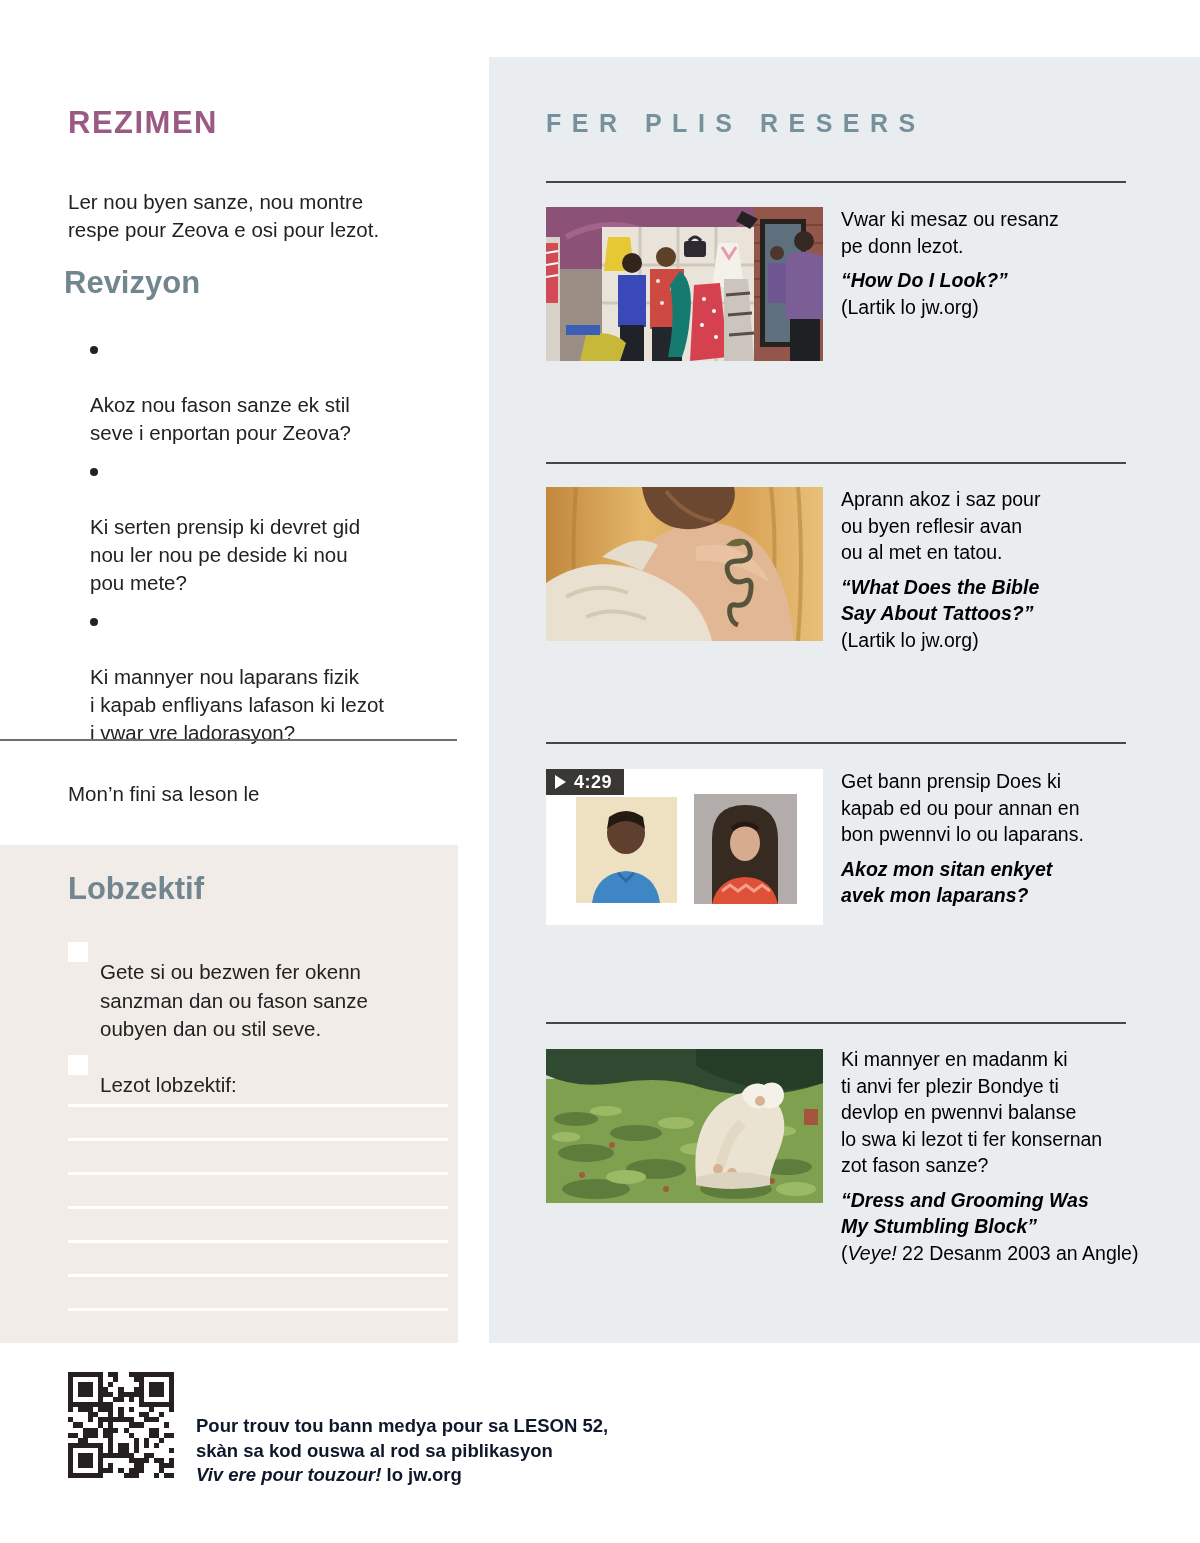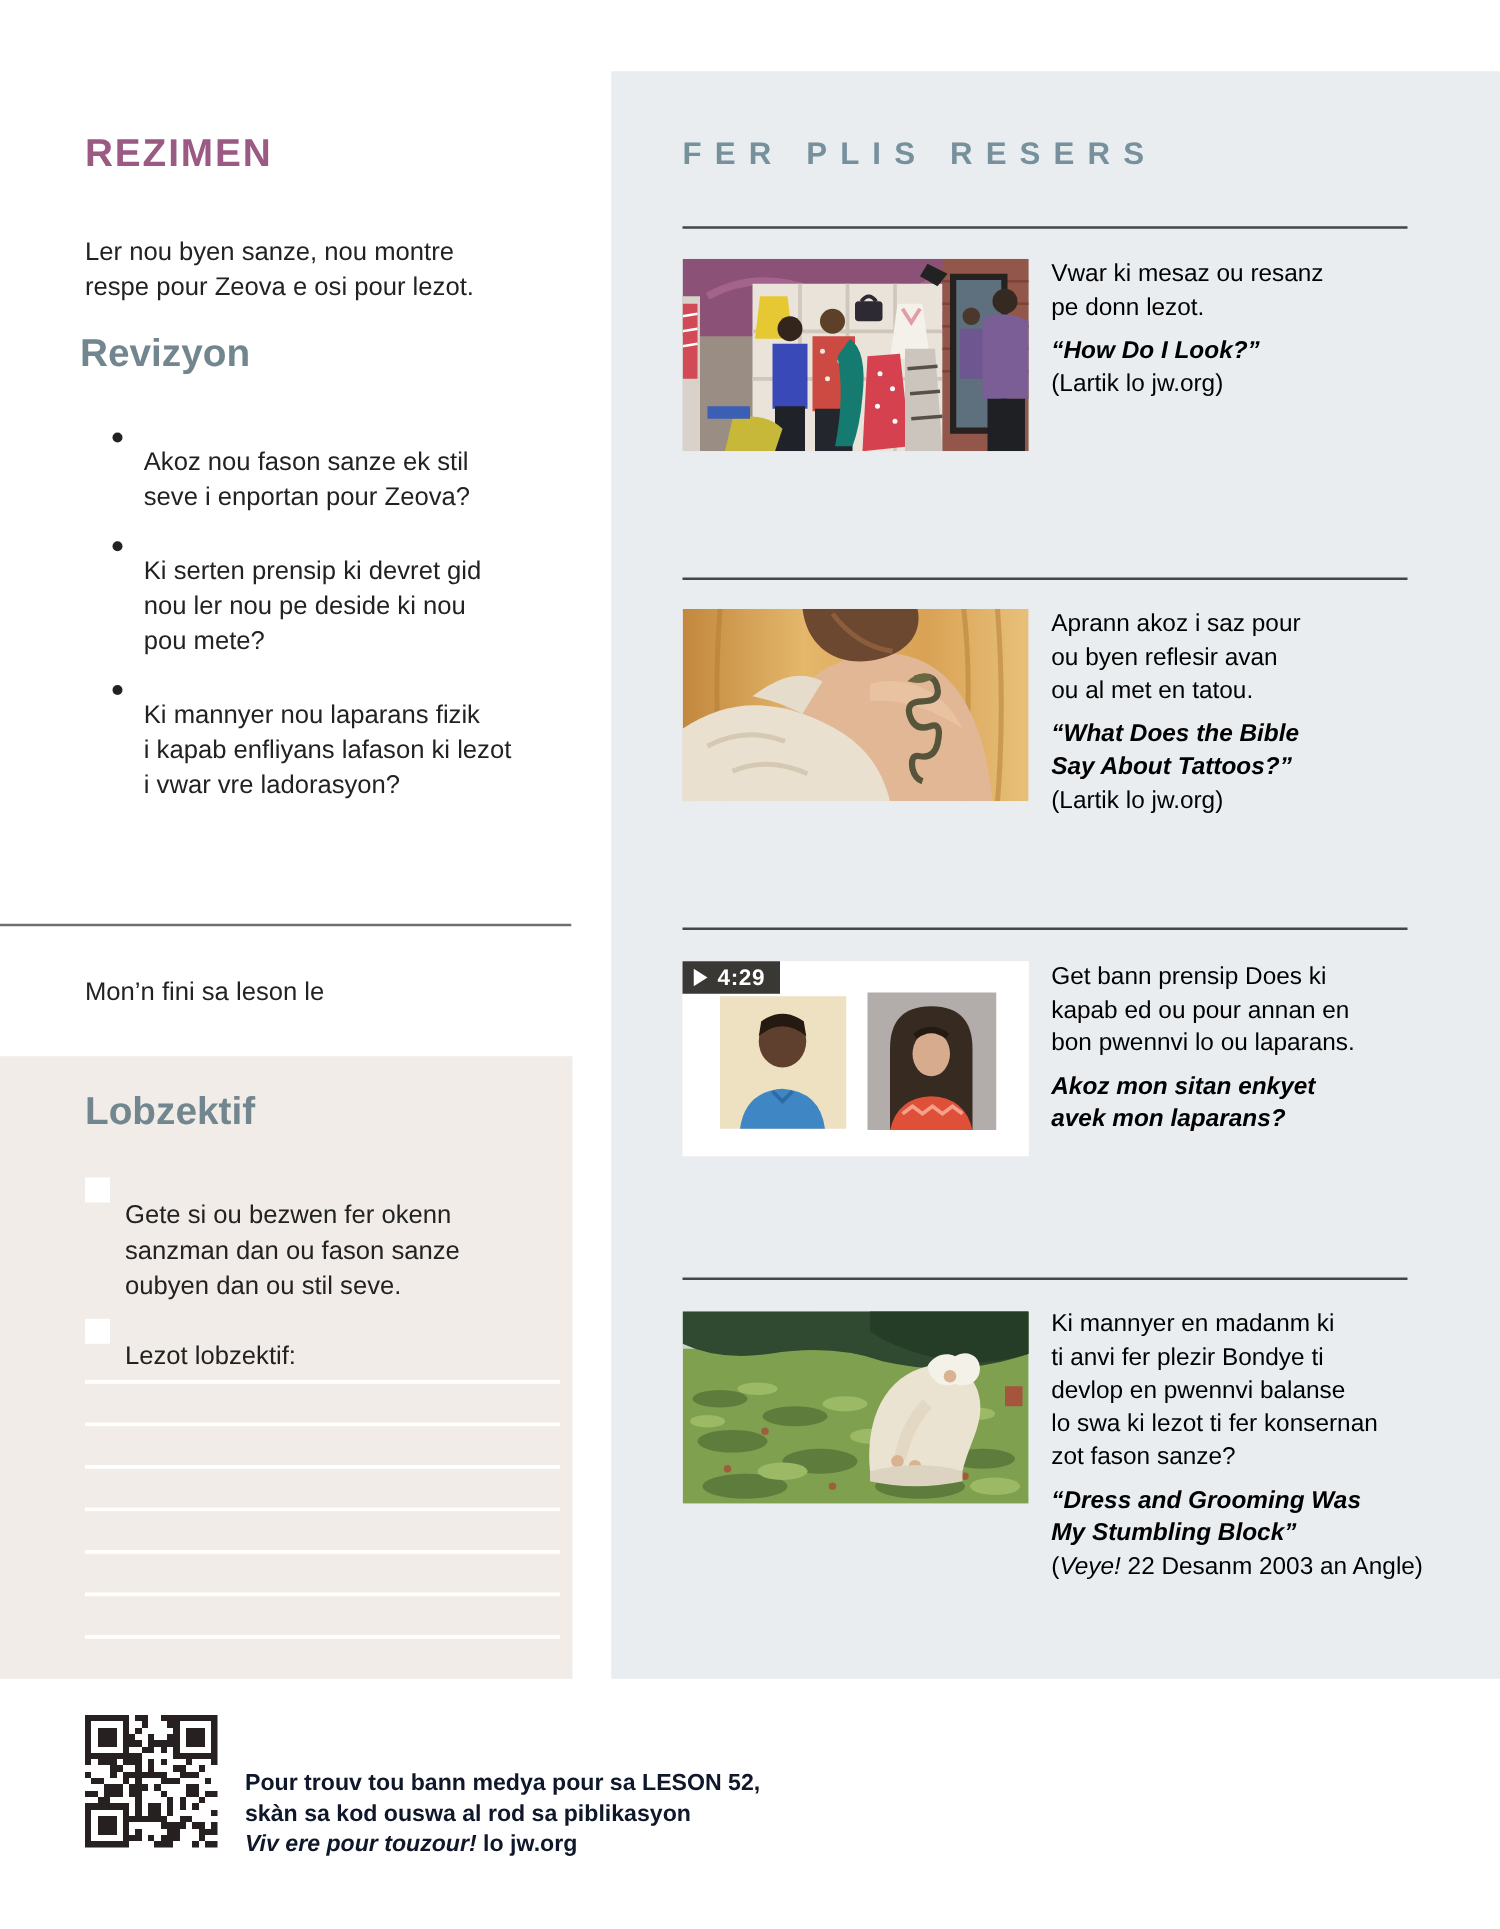--- a/index.html
+++ b/index.html
@@ -9,21 +9,21 @@
 
   .pre { white-space: pre-line; }
   .abs { position:absolute; }
 
   
   .h-plum { color:#9a5a83; font-size:31px; font-weight:bold; letter-spacing:1.5px; line-height:1.1; }
   .h-slate { color:#72868f; font-size:31px; font-weight:600; line-height:1.1; }
   .body-text { font-size:20.5px; line-height:28px; color:#222;margin-top:20px; }
 
   .q-list { left:90px; top:336px; width:392px; }
-  .q-item { display:flex; gap:17px; margin-bottom:11px; }
+  .q-item { display:flex; gap:17px; margin-bottom:11px;flex-direction:column; }
   .q-dot { flex:none; width:8px; height:8px; border-radius:50%; background:#222; margin-top:10px; }
 
   .rule-left { left:0; top:739px; width:457px; height:2px; background:#6e6e6e; }
 
   
   .obj-panel { left:0; top:845px; width:458px; height:498px; background:#f1ece7; }
   .chk { width:20px; height:20px; background:#ffffff; }
   .write-line { left:68px; width:380px; height:3px; background:#ffffff; }
 
   

